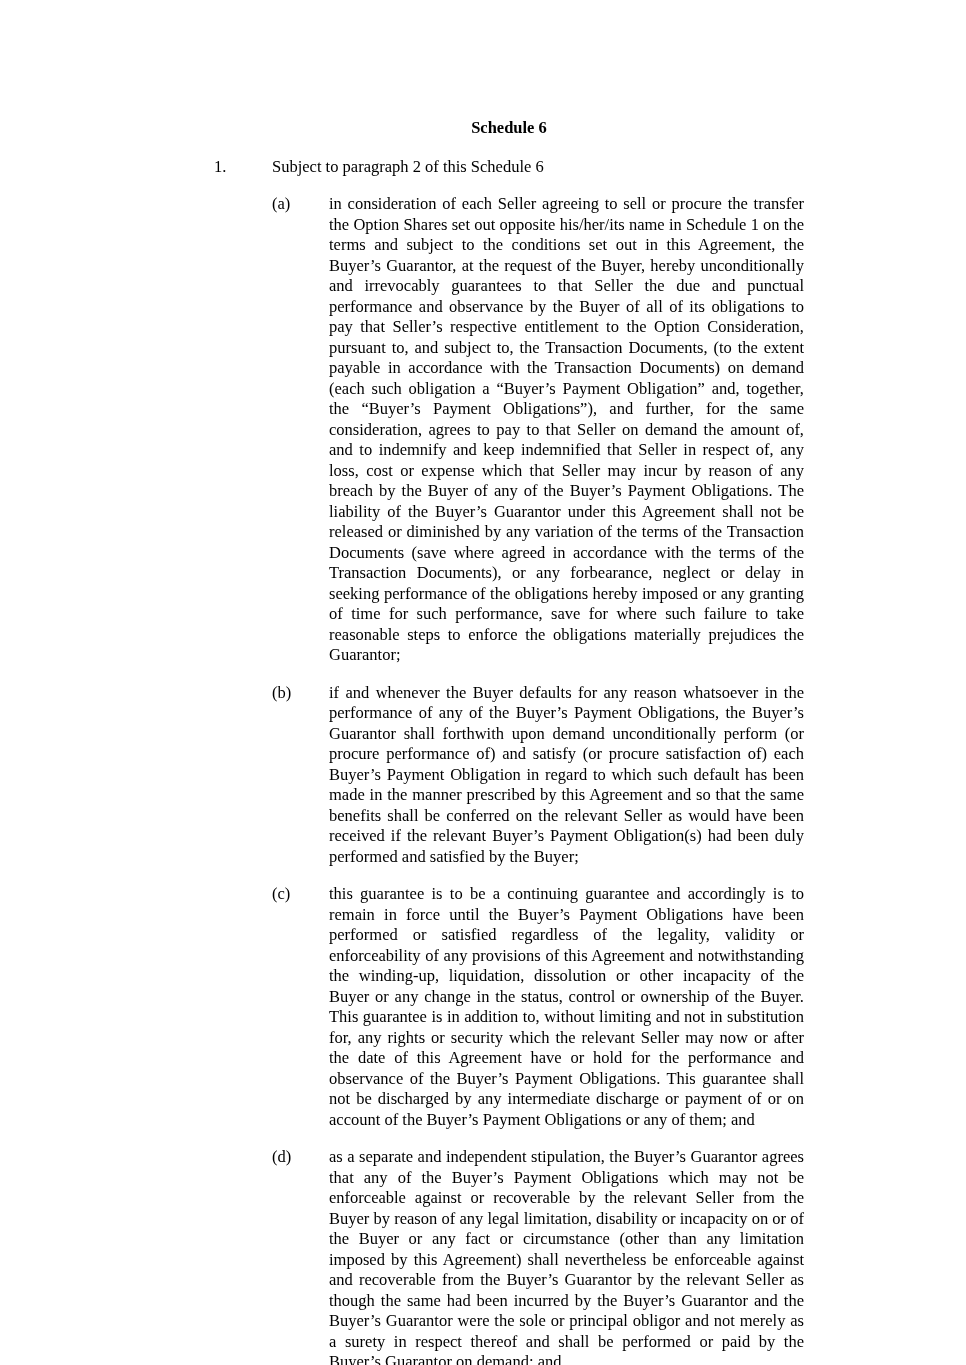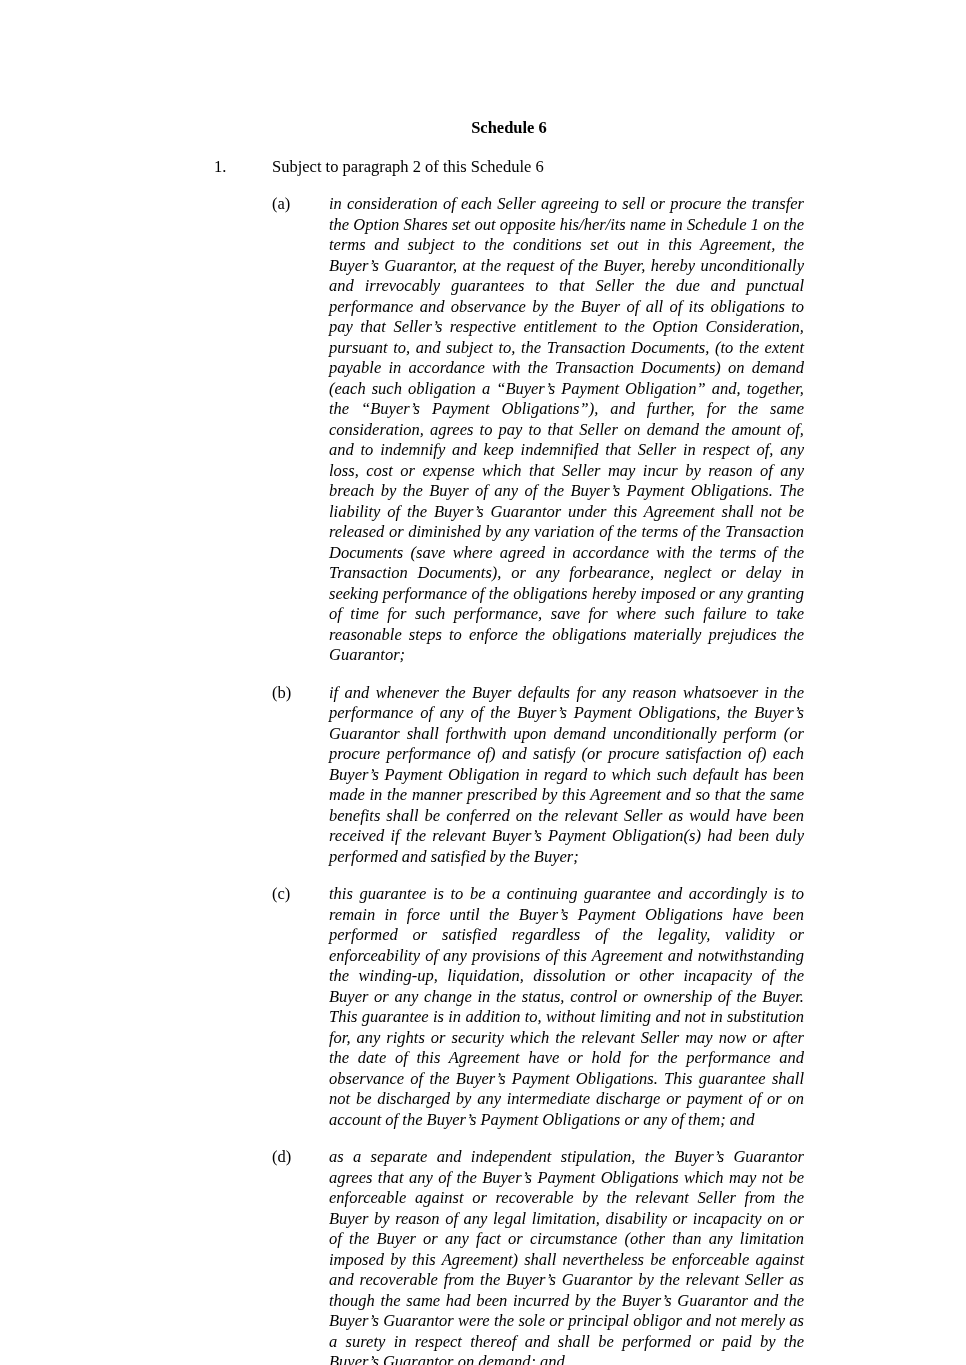--- a/index.html
+++ b/index.html
@@ -43,21 +43,20 @@
     margin: 0 0 0 58px;
     padding: 0 0 17px 0;
   }
   .subpara-label {
     width: 57px;
     flex-shrink: 0;
   }
   .subpara-body {
     flex: 1;
     text-align: justify;
-    font-style: italic;
   }
 </style>
 </head>
 <body>
 
 <div class="page">
 
   <div class="heading">Schedule 6</div>
 
 

